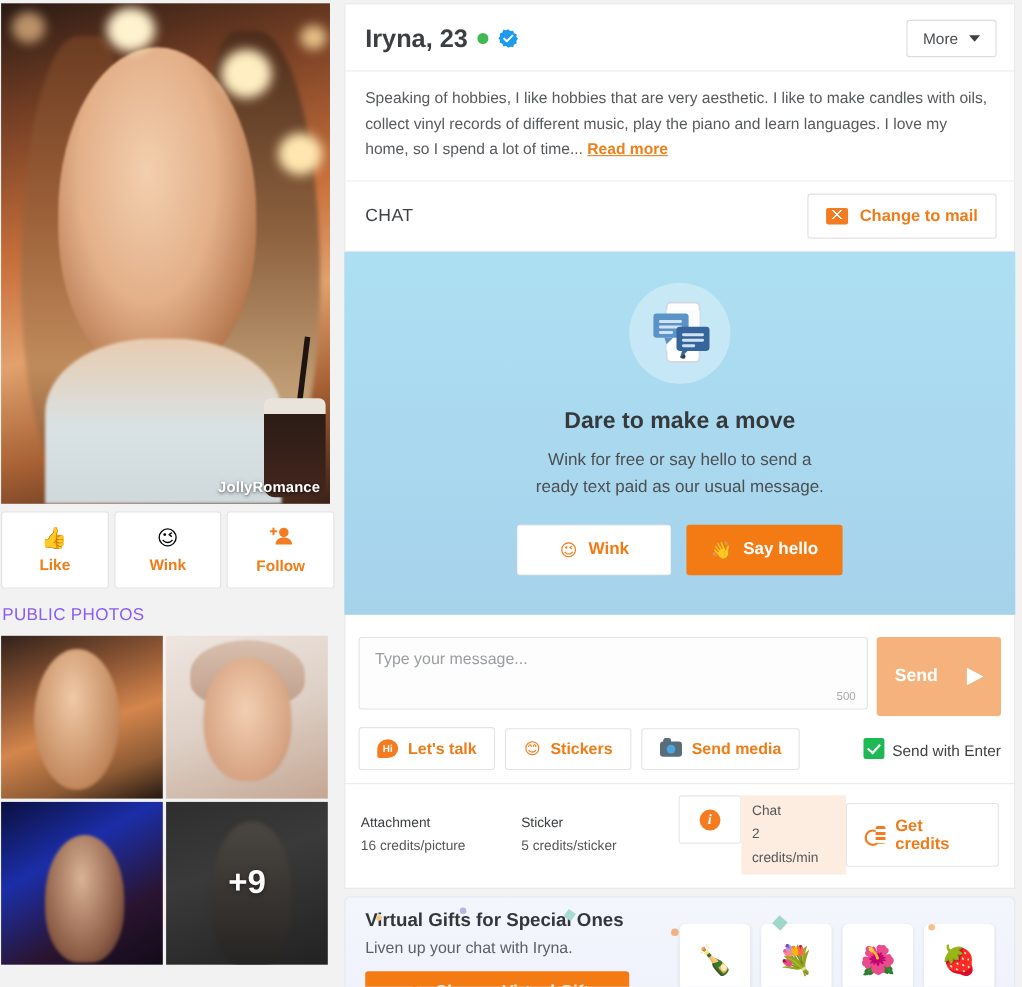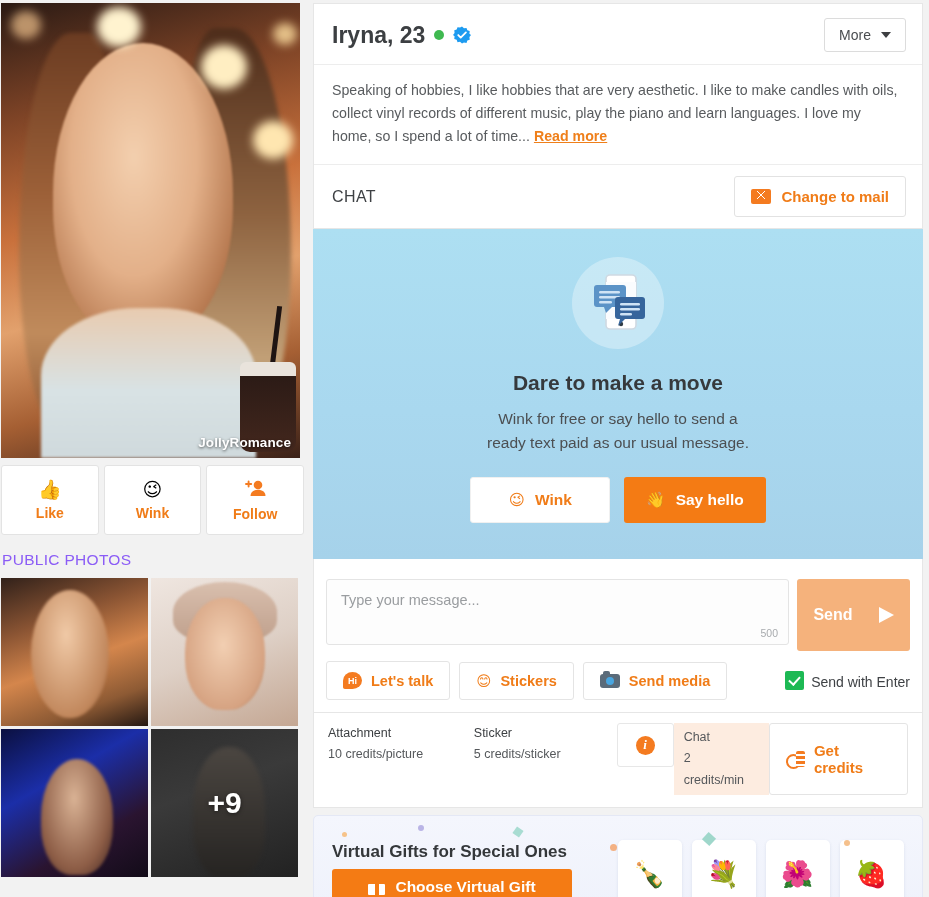--- a/index.html
+++ b/index.html
@@ -208,21 +208,21 @@
   .chk { width: 19px; height: 19px; background: #1db954; border-radius: 2px; position: relative; }
   .chk::after {
     content:""; position:absolute; left:6px; top:3px; width:5px; height:9px;
     border: solid #fff; border-width: 0 2.5px 2.5px 0; transform: rotate(42deg);
   }
   .enter-lbl { font-size: 14px; color: #3f4245; }
 
   
   .credits-bar {
     background: #fff; border: 1px solid #e6e6e6; border-top: none;
-    display: flex; padding: 10px 14px 12px; gap: 0;
+    display: flex; align-items: center; padding: 10px 14px 12px; gap: 0;
   }
   .credit-item { font-size: 12.5px; color: #55585b; line-height: 1.7; }
   .credit-item .ct { color: #3d4043; }
   .ci-1 { width: 148px; }
   .ci-2 { width: 145px; }
   .chat-info { display: flex; align-items: stretch; }
   .info-sq {
     width: 58px; height: 44px; border: 1px solid #e7e7e7; border-radius: 3px;
     display: flex; align-items: center; justify-content: center; background: #fff;
   }
@@ -428,21 +428,21 @@
         <div class="enter-wrap">
           <span class="chk"></span>
           <span class="enter-lbl">Send with Enter</span>
         </div>
       </div>
     </div>
 
     <div class="credits-bar">
       <div class="credit-item ci-1">
         <div class="ct">Attachment</div>
-        <div>10 credits/picture</div>
+        <div>16 credits/picture</div>
       </div>
       <div class="credit-item ci-2">
         <div class="ct">Sticker</div>
         <div>5 credits/sticker</div>
       </div>
       <div class="chat-info">
         <div class="info-sq">
           <span class="info-i">i</span>
         </div>
         <div class="chat-rate">
@@ -460,20 +460,21 @@
       <span class="confetti" style="left:28px;top:16px;width:5px;height:5px;background:#f6c38a;"></span>
       <span class="confetti" style="left:104px;top:9px;width:6px;height:6px;background:#b9b4e6;"></span>
       <span class="cf" style="left:200px;top:12px;width:8px;height:8px;background:#a8dcd2;transform:rotate(35deg);"></span>
       <span class="confetti" style="left:296px;top:28px;width:7px;height:7px;background:#f3b183;"></span>
       <span class="cf" style="left:390px;top:18px;width:10px;height:10px;background:#9fd7cb;transform:rotate(42deg);"></span>
       <span class="confetti" style="left:530px;top:24px;width:6px;height:6px;background:#f5c08c;"></span>
       <span class="cf" style="left:16px;top:96px;width:9px;height:9px;background:#a6d6ca;transform:rotate(28deg);"></span>
 
       <div class="gifts-left">
         <div class="gifts-title">Virtual Gifts for Special Ones</div>
+        <div class="gifts-sub">Liven up your chat with Iryna.</div>
         <div class="gift-btn">
           <span class="giftbox"></span>
           <span>Choose Virtual Gift</span>
         </div>
       </div>
 
       <div class="gift-thumbs">
         <div class="gift-thumb emoji">🍾</div>
         <div class="gift-thumb emoji">💐</div>
         <div class="gift-thumb emoji">🌺</div>

